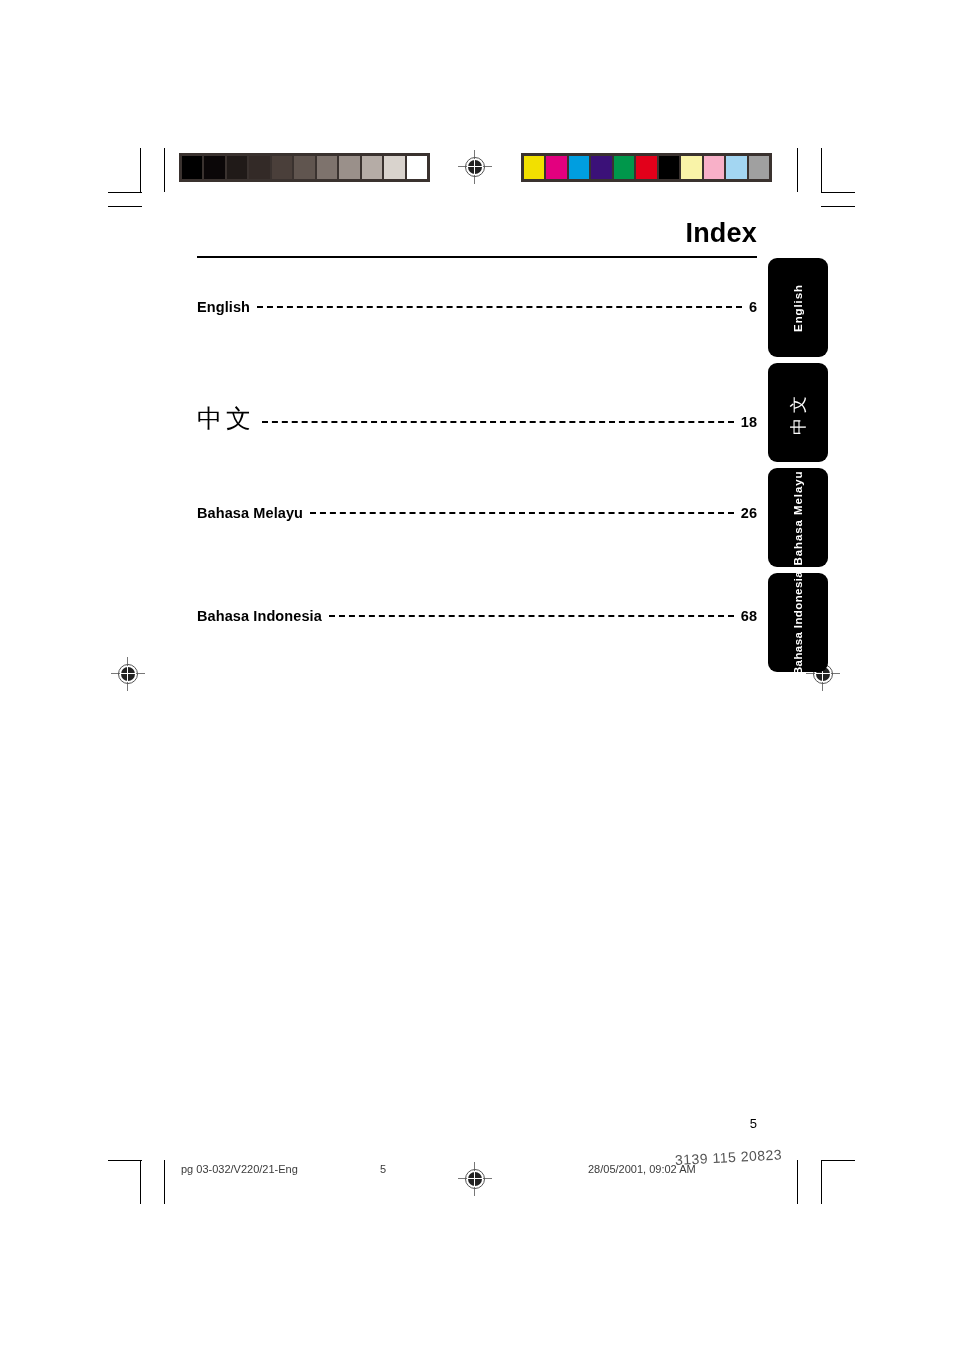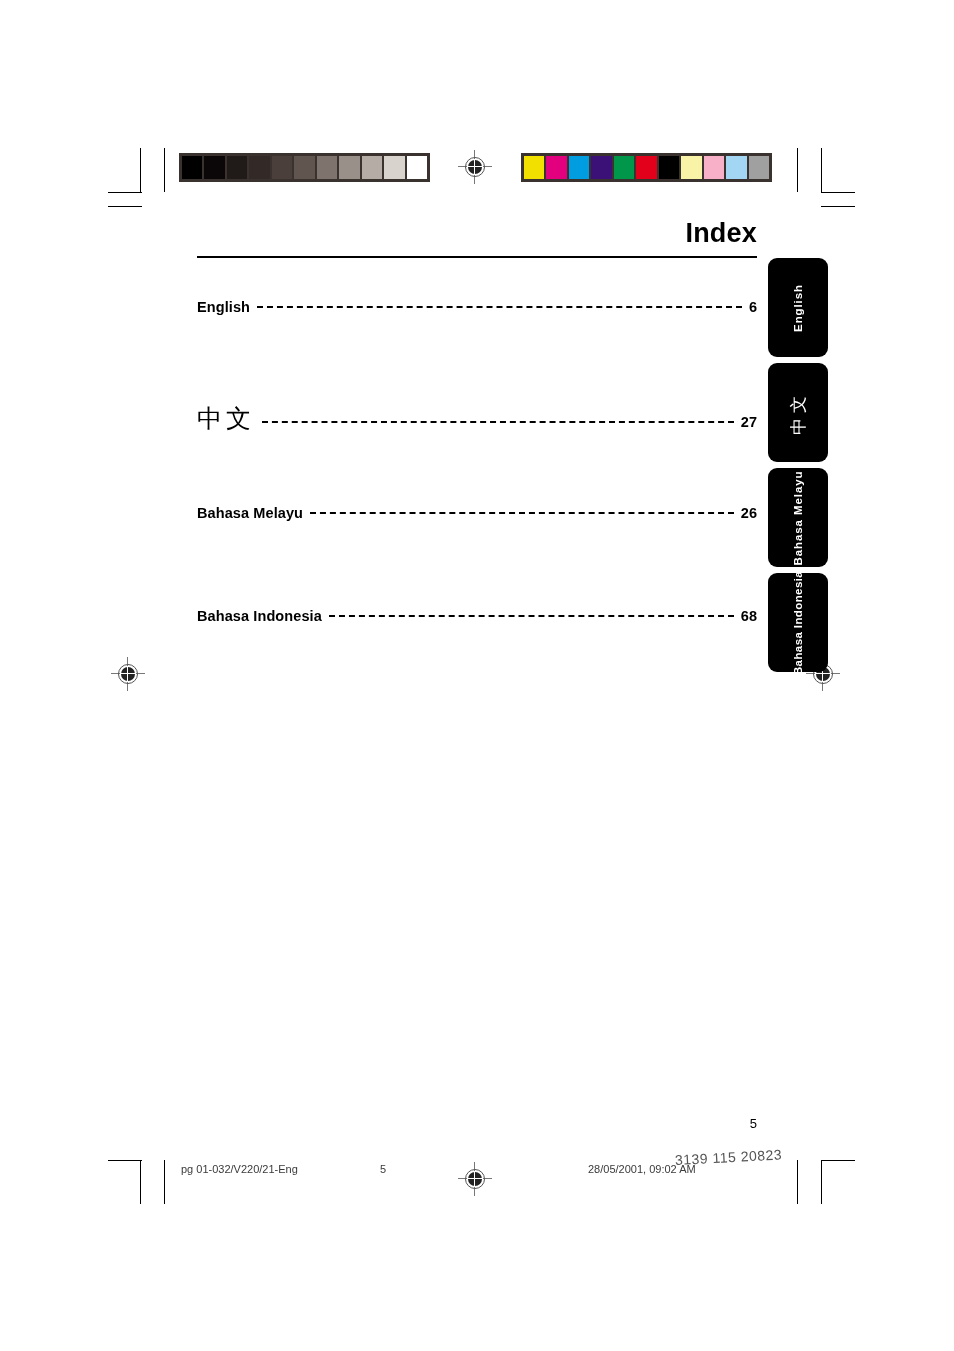--- a/index.html
+++ b/index.html
@@ -358,21 +358,21 @@
         <div class="entry-inner">
           <span class="entry-label">English</span>
           <span class="entry-leader"></span>
           <span class="entry-page">6</span>
         </div>
       </div>
       <div class="index-entry">
         <div class="entry-inner">
           <span class="entry-label cjk">中文</span>
           <span class="entry-leader"></span>
-          <span class="entry-page">27</span>
+          <span class="entry-page">18</span>
         </div>
       </div>
       <div class="index-entry">
         <div class="entry-inner">
           <span class="entry-label">Bahasa Melayu</span>
           <span class="entry-leader"></span>
           <span class="entry-page">26</span>
         </div>
       </div>
       <div class="index-entry">
@@ -394,18 +394,18 @@
       <div class="side-tab">
         <span class="tab-text">Bahasa Melayu</span>
       </div>
       <div class="side-tab">
         <span class="tab-text overflow">Bahasa Indonesia</span>
       </div>
     </div>
 
   <div id="folio">5</div>
 
-  <div class="footmark" id="foot-file">pg 01-032/V220/21-Eng</div>
+  <div class="footmark" id="foot-file">pg 03-032/V220/21-Eng</div>
   <div class="footmark" id="foot-page">5</div>
   <div class="footmark" id="foot-date">28/05/2001, 09:02 AM</div>
   <div class="footmark" id="foot-partno">3139 115 20823</div>
 
 </div>
 
 </body></html>

